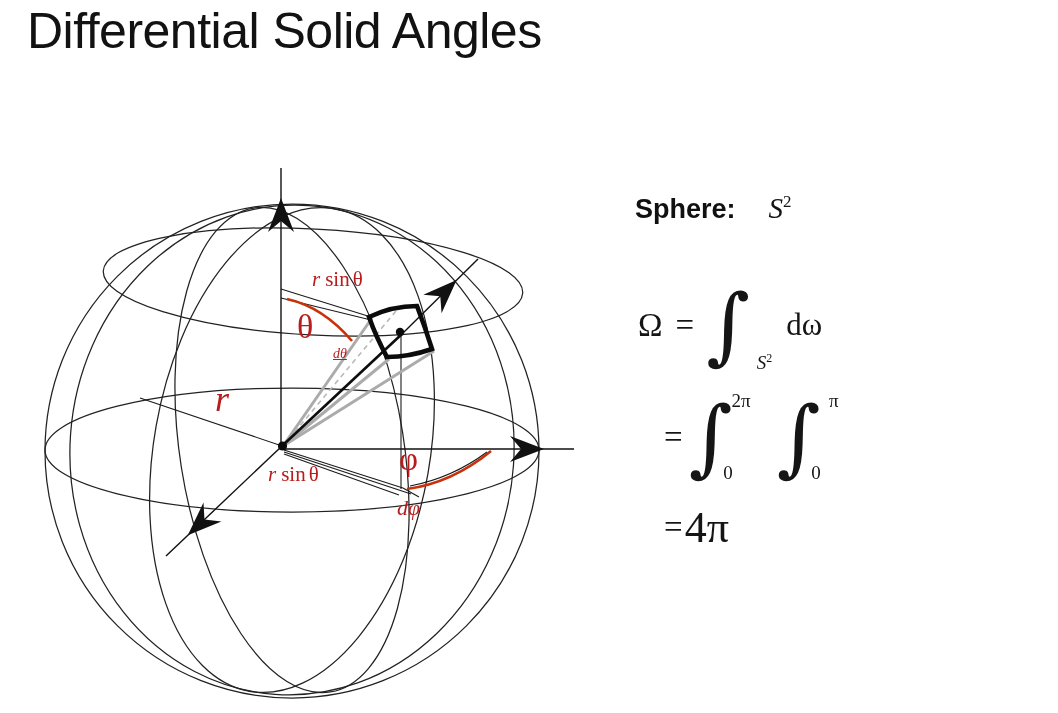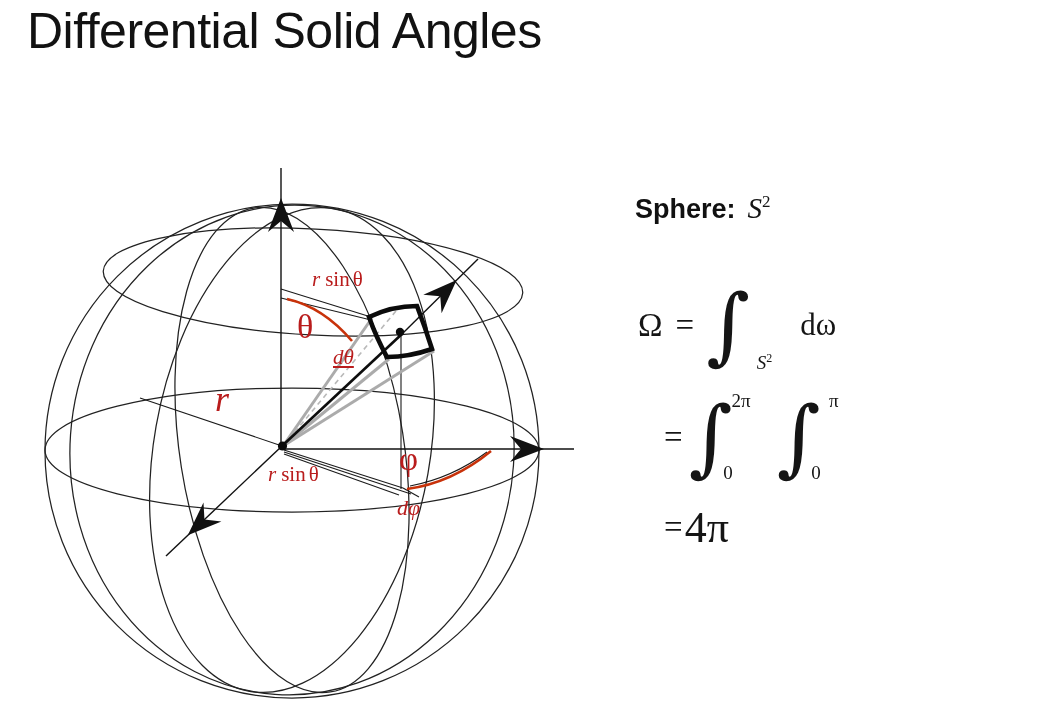--- a/index.html
+++ b/index.html
@@ -9,30 +9,30 @@
          font-family:"Liberation Sans","DejaVu Sans",sans-serif;
          font-weight:400;font-size:50px;letter-spacing:-0.5px;color:#121212;}
   svg.diagram{position:absolute;left:0;top:0;}
 
   
   .dlabel{position:absolute;line-height:1;white-space:nowrap;color:#b91c1c;}
   .math-it{font-style:italic;}
   .math-rm{font-style:normal;}
   .lbl-rsin-top{left:312px;top:269px;font-size:21px;}
   .lbl-theta{left:297px;top:310px;font-size:34px;}
-  .lbl-dtheta{left:333px;top:347px;font-size:21px;font-style:italic;text-decoration:underline;}
+  .lbl-dtheta{left:333px;top:347px;font-size:14px;font-style:italic;text-decoration:underline;}
   .lbl-r{left:215px;top:381px;font-size:36px;font-style:italic;}
   .lbl-rsin-bot{left:268px;top:464px;font-size:21px;}
   .lbl-phi{left:399px;top:443px;font-size:33px;}
   .lbl-dphi{left:397px;top:497px;font-size:22px;font-style:italic;}
   .fnword{margin-left:5px;}
   .angle{margin-left:3px;}
 
   
-  .sphere-row{position:absolute;left:635px;top:192px;display:flex;align-items:baseline;gap:12px;}
+  .sphere-row{position:absolute;left:635px;top:192px;display:flex;align-items:baseline;gap:33px;}
   .sphere-word{font-family:"Liberation Sans","DejaVu Sans",sans-serif;font-weight:700;font-size:27px;color:#111;}
   .sphere-sym{font-size:29px;font-style:italic;}
   .sphere-sym sup{font-size:17px;font-style:normal;}
 
   .eq{position:absolute;display:flex;align-items:center;color:#151515;}
   .eq1{left:638px;top:280px;height:90px;}
   .eq2{left:664px;top:391px;height:92px;}
   .eq3{left:664px;top:509px;height:36px;}
   .sym{font-size:33px;}
   .equals{font-size:33px;}
@@ -40,21 +40,21 @@
   .int-wrap{position:relative;display:inline-block;width:34px;}
   .int-glyph{font-family:"DejaVu Serif","Liberation Serif",serif;font-size:84px;line-height:86px;display:inline-block;}
   .int-sub,.int-sup{position:absolute;font-size:19px;line-height:1;}
   .int-sub-s2{right:-32px;bottom:-4px;font-style:italic;}
   .int-sub-s2 sup{font-size:12px;font-style:normal;}
   .w-dom{margin-right:44px;}
   .sup-ur{top:-3px;right:-28px;}
   .sub-lr{bottom:-2px;right:-10px;}
   .w-lim1{margin-right:40px;margin-left:6px;}
   .w-lim2{margin-right:26px;margin-left:14px;}
-  .integrand{font-size:31px;margin-left:16px;}
+  .integrand{font-size:31px;margin-left:2px;}
   .mspace{display:inline-block;width:9px;}
   .mthin{display:inline-block;width:4px;}
   .eq3 .value{font-size:44px;margin-left:2px;}
 </style>
 </head>
 <body>
 
 <div class="slide">
 
   <h1 class="title">Differential Solid Angles</h1>

